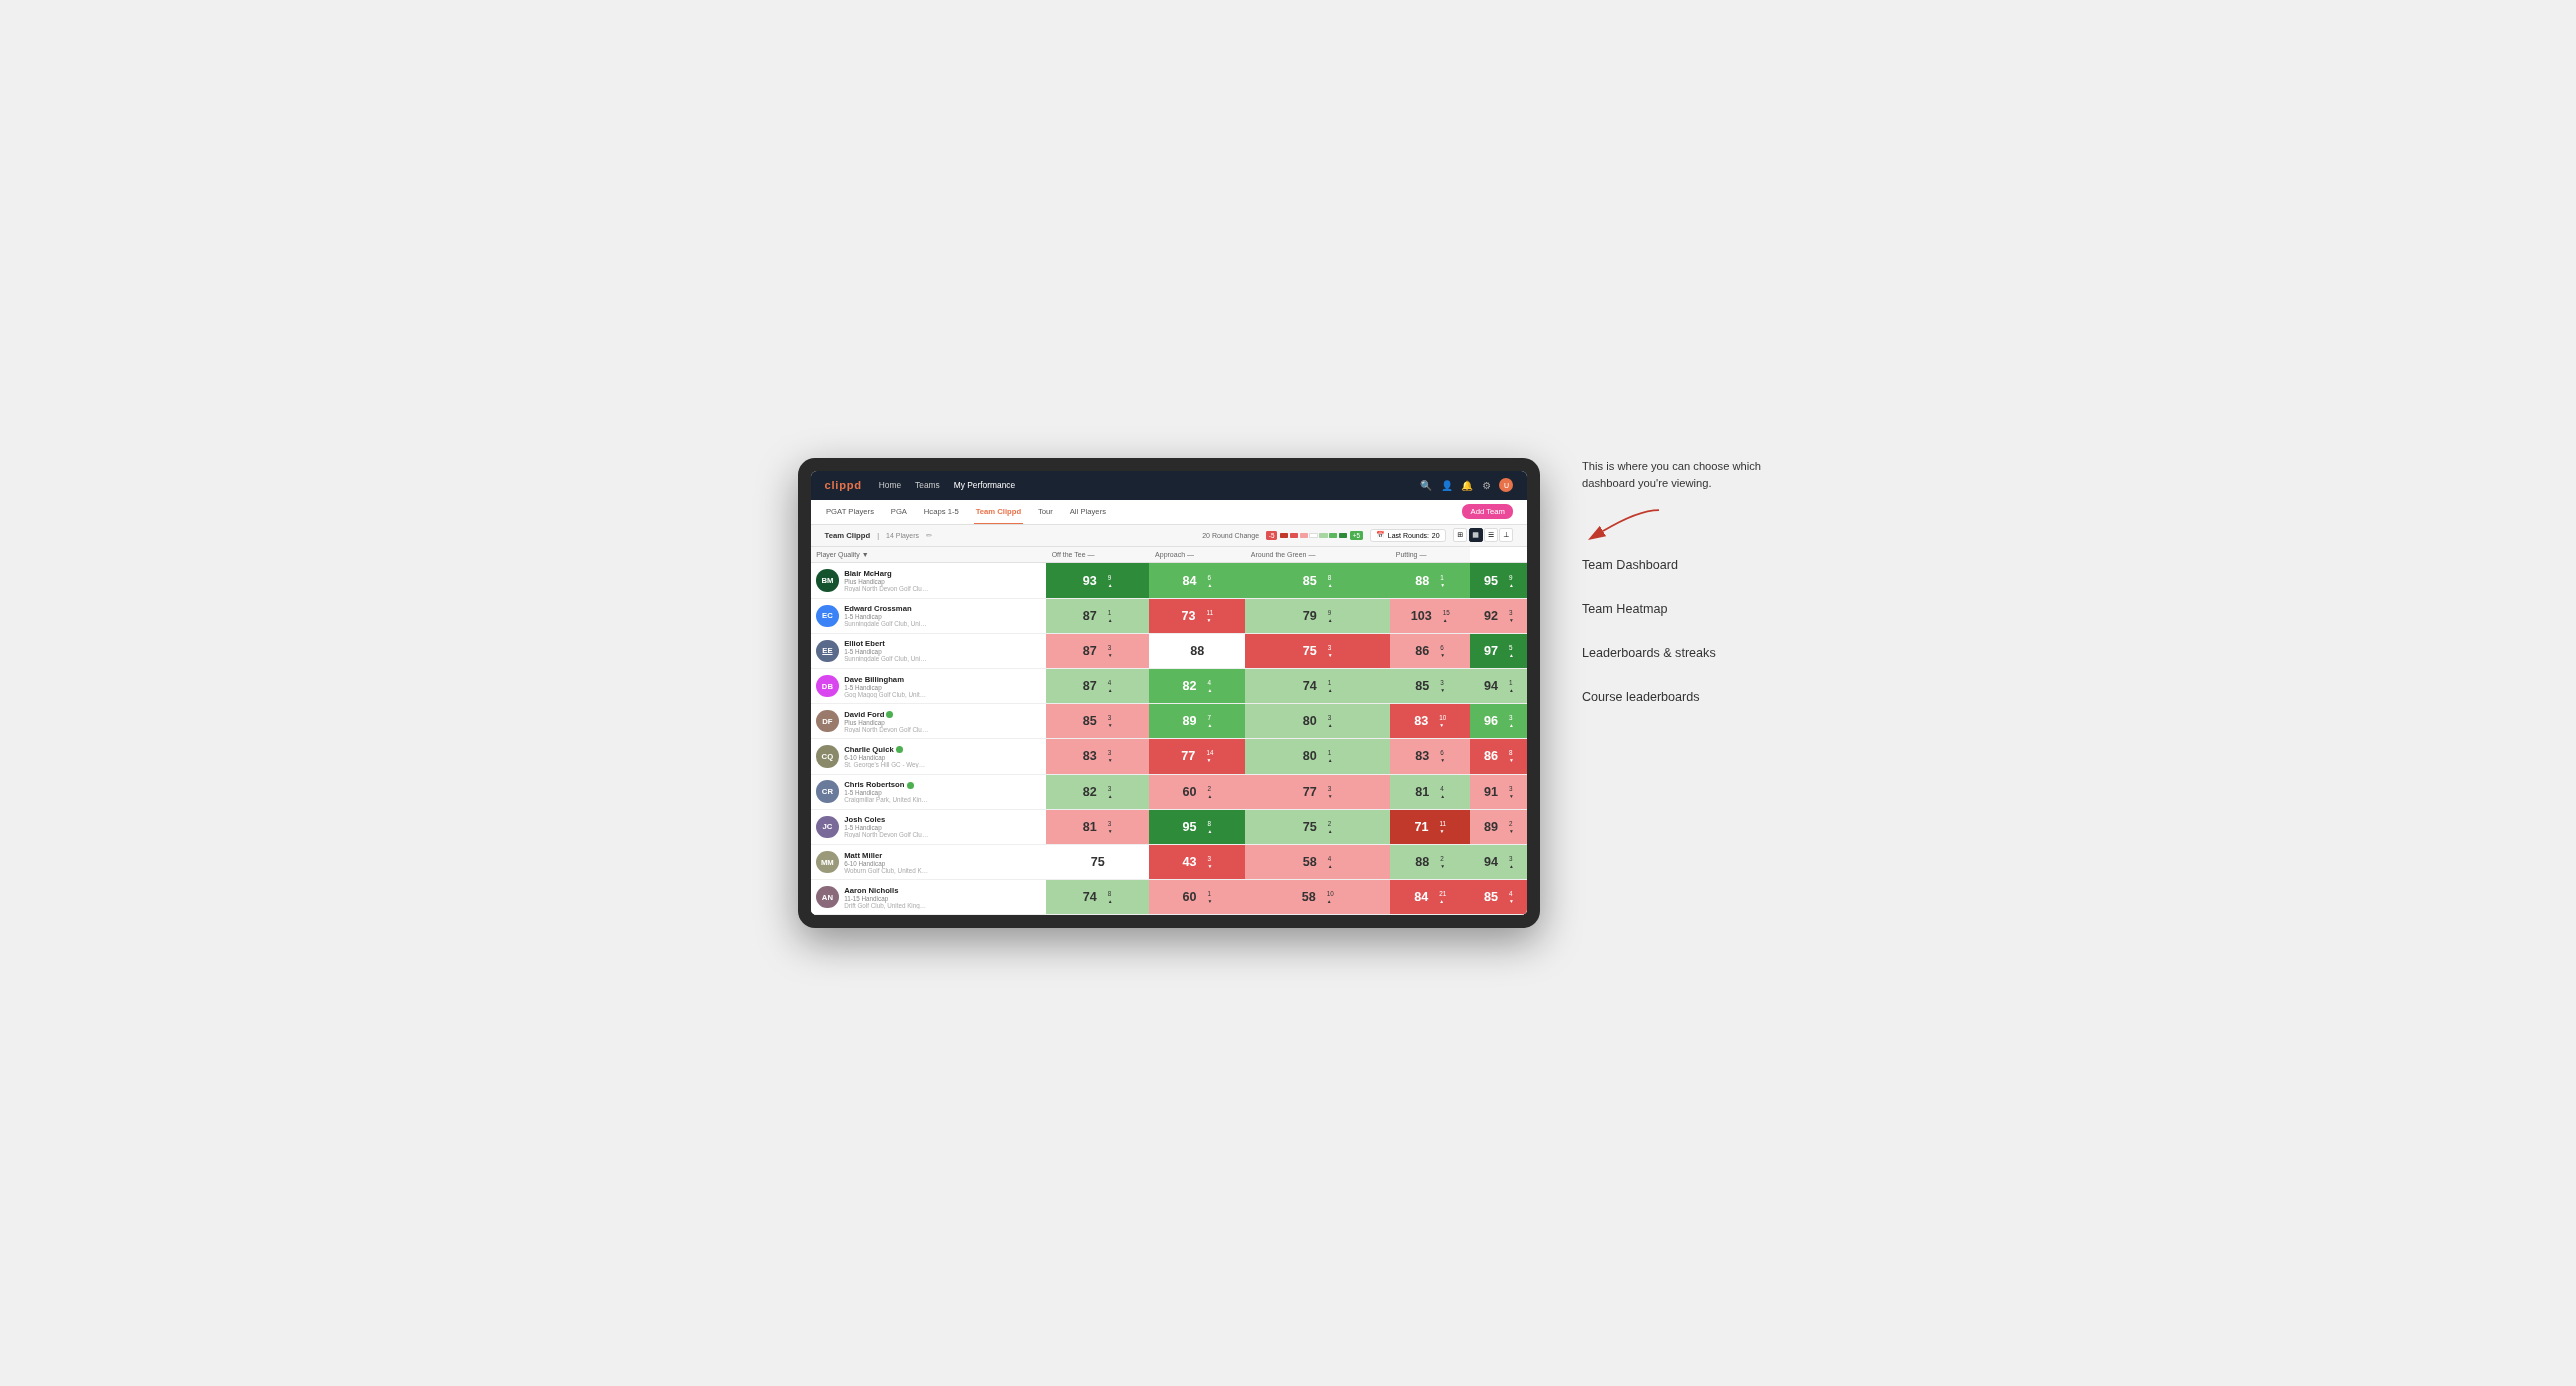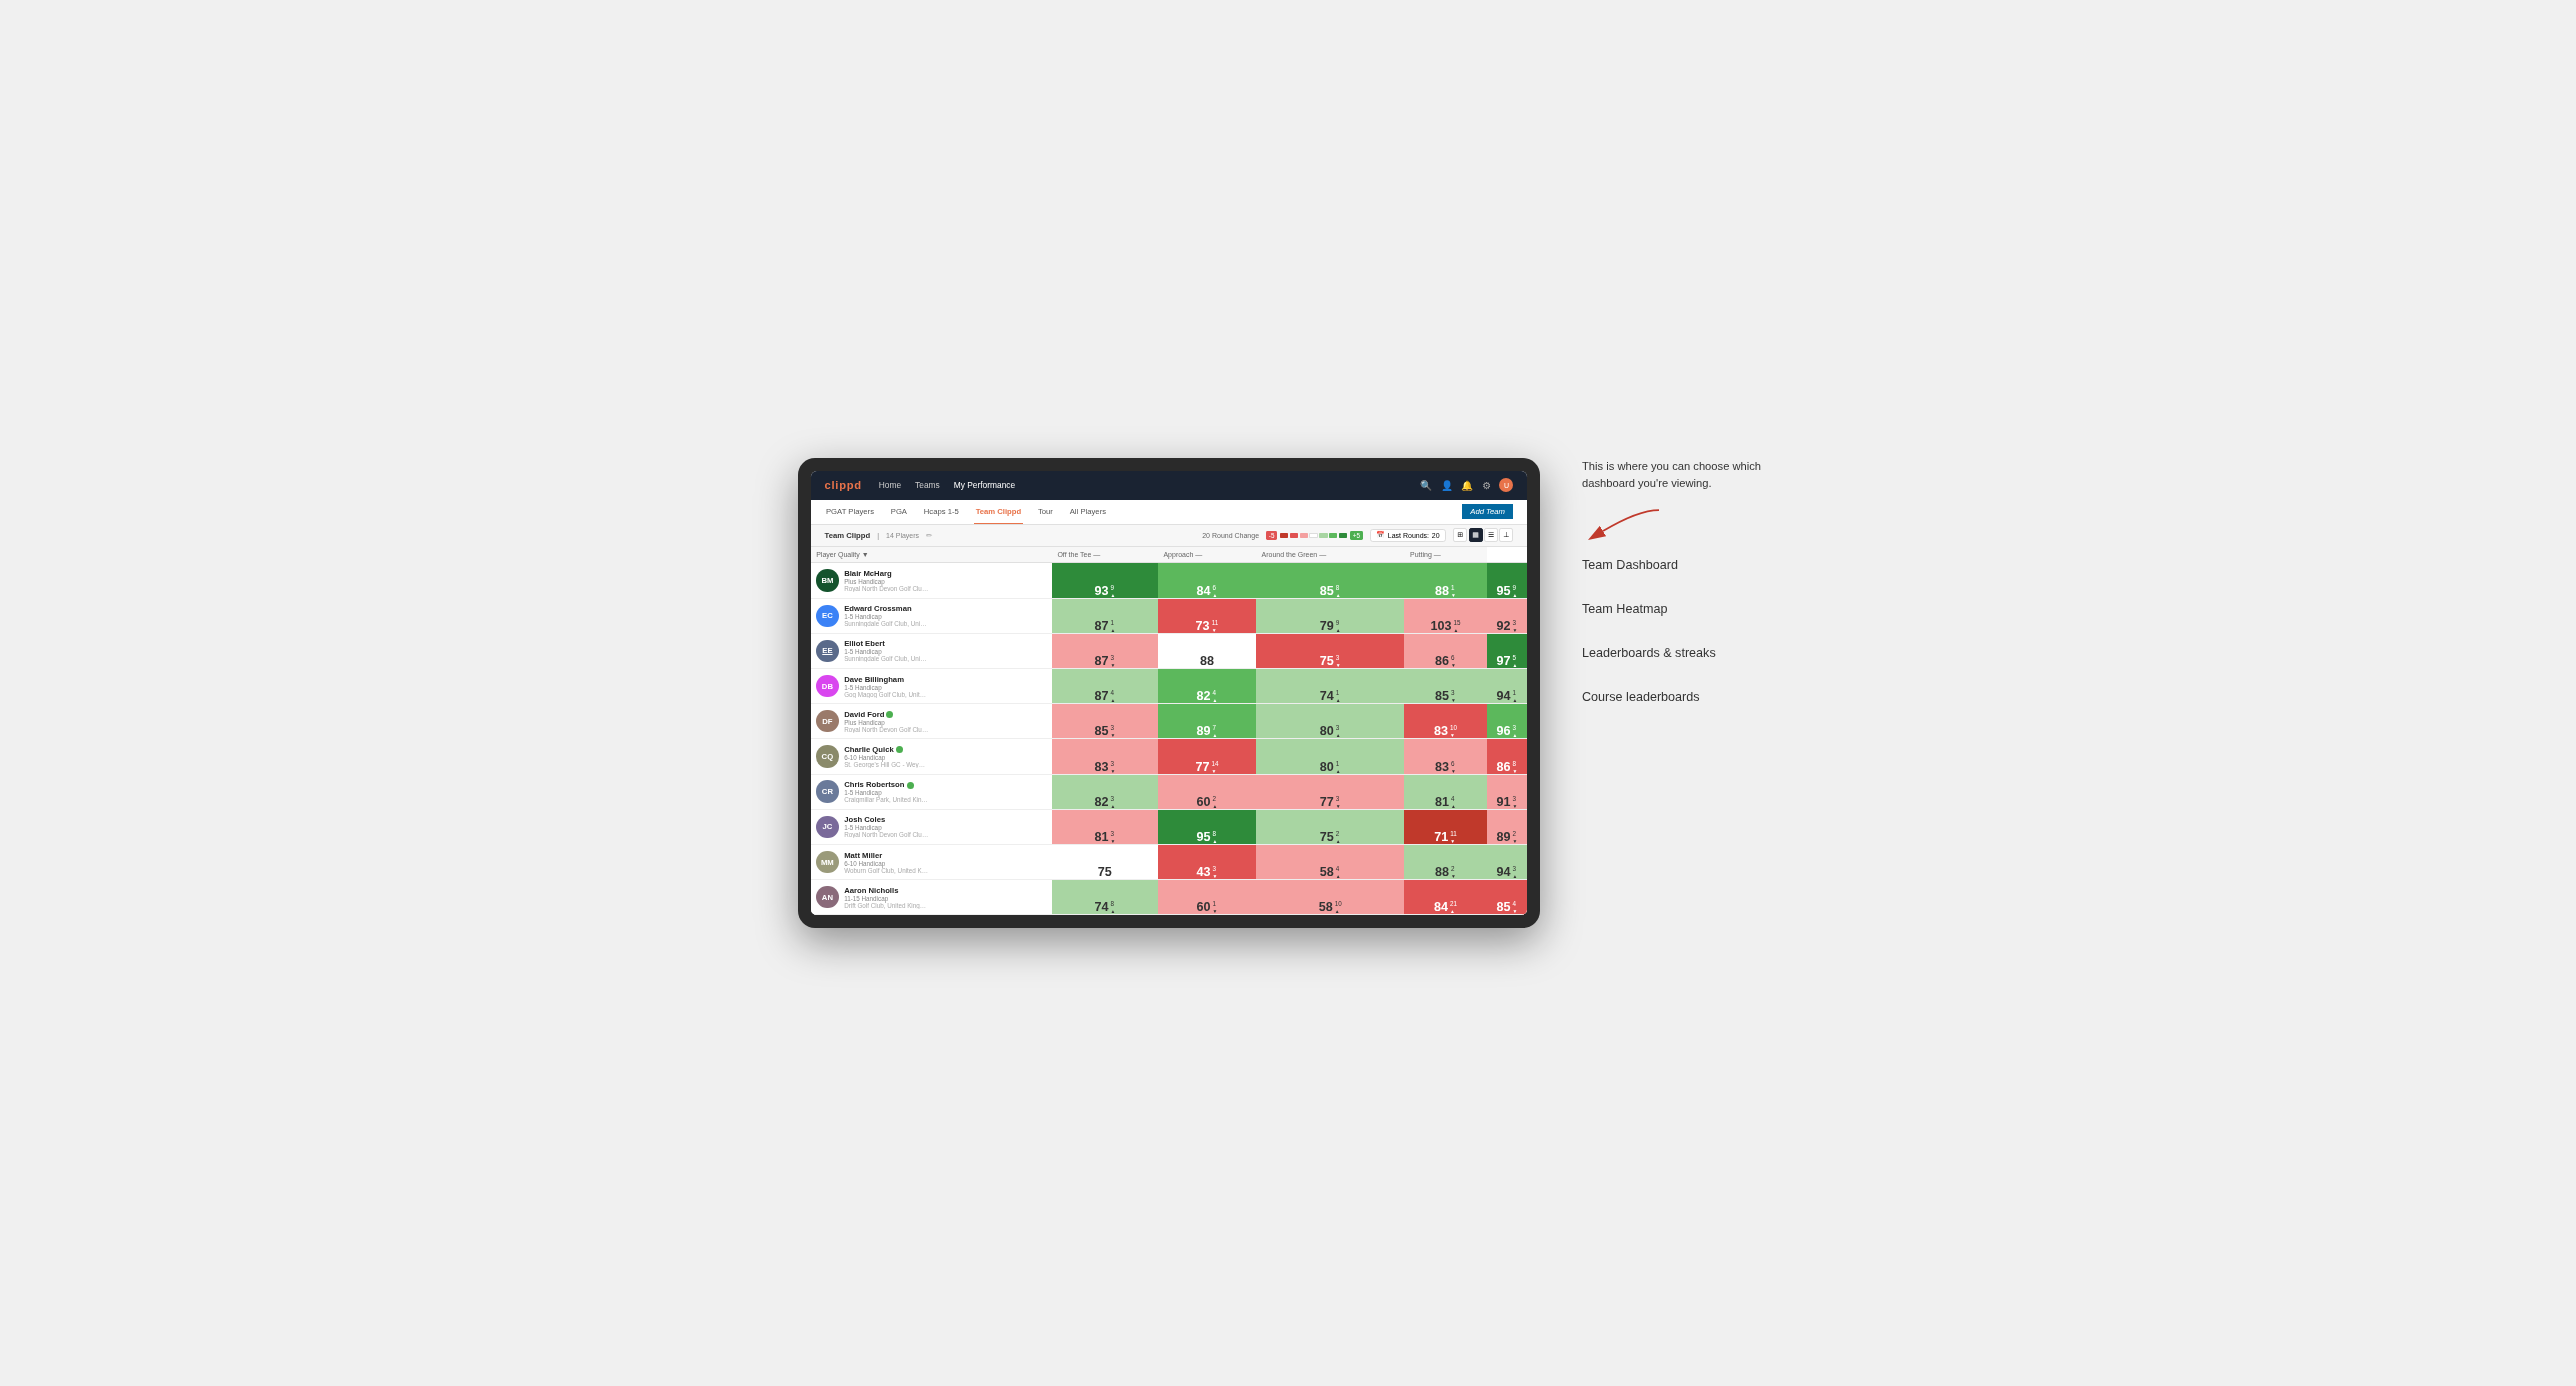--- a/index.html
+++ b/index.html
@@ -107,28 +107,27 @@
 
     .sub-nav-link.active {
       color: #e8734a;
       border-bottom: 1.4px solid #e8734a;
       font-weight: 600;
     }
 
     .sub-nav-spacer { flex: 1; }
 
     .add-team-btn {
-      background: #0369a1;
+      background: #ec4899;
       color: #fff;
       border: none;
-      border-radius: 0;
+      border-radius: 7px;
       padding: 2.8px 8.4px;
       font-size: 7.7px;
       cursor: pointer;
-      font-style: italic;
     }
 
     
     .team-bar {
       background: #f7f7f7;
       border-bottom: 0.7px solid #e0e0e0;
       display: flex;
       align-items: center;
       padding: 0 14px;
       height: 22.4px;
@@ -312,24 +311,24 @@
     }
 
     .score-cell {
       text-align: center;
       padding: 4.2px 2.8px;
       height: 35px;
     }
 
     .score-inner {
       display: flex;
-      align-items: flex-end;
+      align-items: center;
       justify-content: center;
       height: 100%;
-      gap: 2px;
+      gap: 11px;
     }
 
     .score-value {
       font-size: 12.6px;
       font-weight: 700;
     }
 
     .score-change {
       font-size: 6.3px;
       display: flex;

